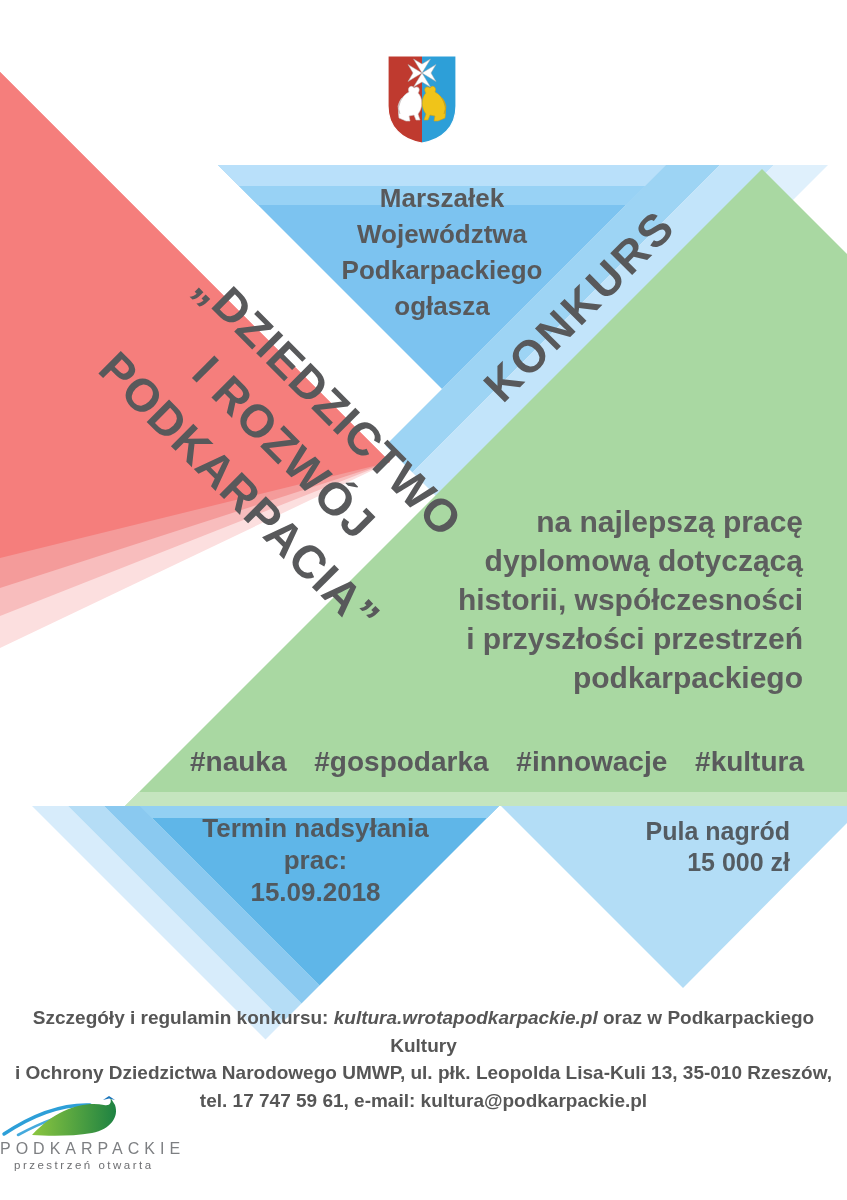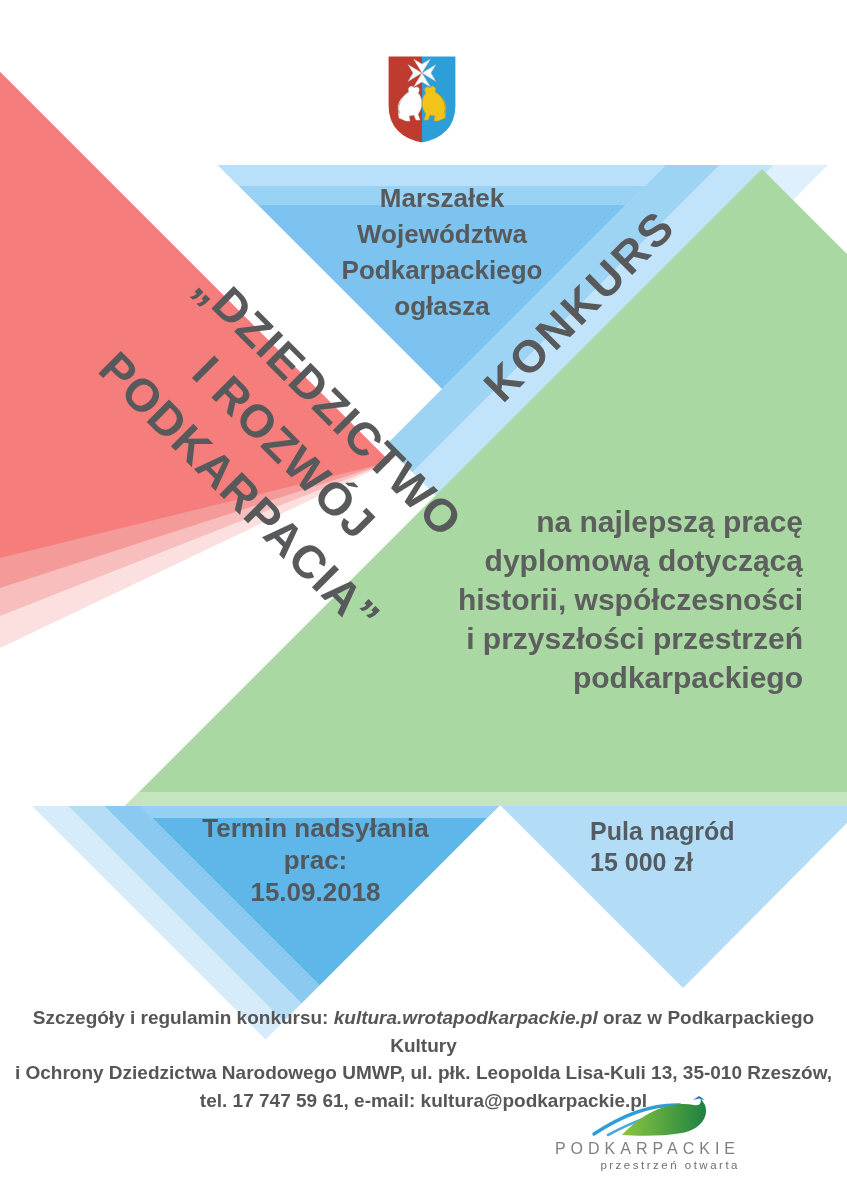--- a/index.html
+++ b/index.html
@@ -10,25 +10,25 @@
   .announce{left:322px;top:180px;width:240px;text-align:center;font-size:26px;line-height:36px;}
   .konkurs{left:430px;top:276px;width:300px;height:60px;text-align:center;
            font-size:45px;letter-spacing:3px;line-height:60px;
            transform:rotate(-45deg);transform-origin:center;}
   .heritage{left:-60px;top:352px;width:680px;height:200px;text-align:center;
             font-size:46px;line-height:63px;letter-spacing:1px;
             transform:rotate(45deg);transform-origin:center;}
   .maintext{right:44px;top:502px;width:600px;text-align:right;font-size:30px;line-height:39px;color:#5d5e5e;}
   .hashtags{left:190px;top:746px;width:614px;display:flex;justify-content:space-between;font-size:28px;color:#595a5c;}
   .deadline{left:198px;top:812px;width:235px;text-align:center;font-size:26px;line-height:32px;color:#51595f;}
-  .prize{left:590px;top:816px;width:200px;text-align:left;font-size:25px;line-height:31px;color:#545c62;}
+  .prize{left:590px;top:816px;width:200px;text-align:right;font-size:25px;line-height:31px;color:#545c62;}
   .footer{left:0;top:1004px;width:847px;text-align:center;font-size:19px;line-height:27.5px;color:#565656;}
   .footer .url{font-style:italic;margin-top:38px;}
   .crest{position:absolute;left:386px;top:54px;}
-  .logo{position:absolute;left:0;top:1094px;width:740px;display:flex;flex-direction:column;align-items:flex-end;}
+  .logo{position:absolute;left:0;top:1094px;width:740px;display:flex;flex-direction:column;align-items:flex-start;}
   .logo-name{color:#7d7f82;font-size:16px;font-weight:500;letter-spacing:5px;margin-top:2px;}
   .logo-tagline{color:#6e6f72;font-size:11.5px;font-weight:400;letter-spacing:2.5px;margin-top:1px;padding-left:14px;}
 </style>
 </head>
 <body>
 
 <div class="poster">
 
   <svg class="shapes" width="847" height="1200" viewBox="0 0 847 1200">
 
@@ -109,20 +109,26 @@
   </div>
 
   <div class="txt maintext">
     <div>na najlepszą pracę</div>
     <div>dyplomową dotyczącą</div>
     <div>historii, współczesności</div>
     <div>i przyszłości przestrzeń</div>
     <div>podkarpackiego</div>
   </div>
 
+  <div class="txt hashtags">
+    <span>#nauka</span>
+    <span>#gospodarka</span>
+    <span>#innowacje</span>
+    <span>#kultura</span>
+  </div>
 
   <div class="txt deadline">
     <div>Termin nadsyłania</div>
     <div>prac:</div>
     <div>15.09.2018</div>
   </div>
 
   <div class="txt prize">
     <div>Pula nagród</div>
     <div>15 000 zł</div>

